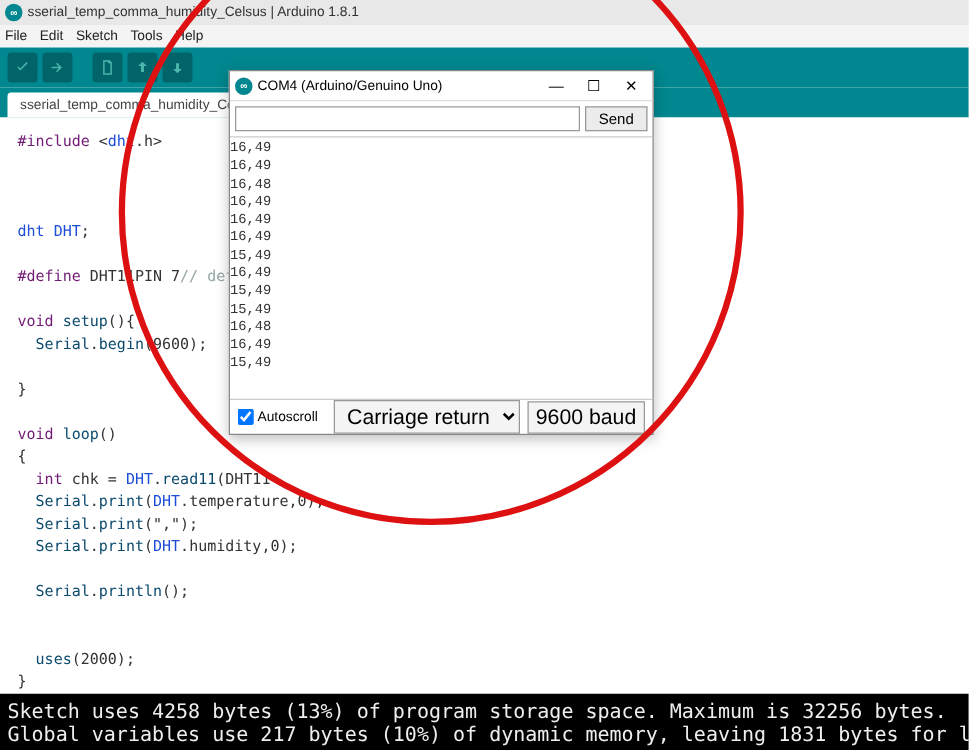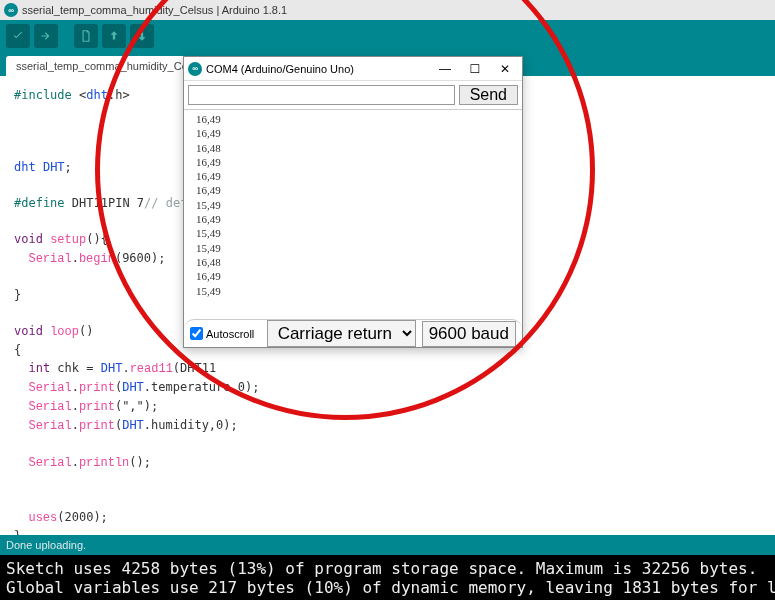--- a/index.html
+++ b/index.html
@@ -77,23 +77,23 @@
     background: #fff;
     padding: 10px 14px;
     font-family: Consolas, monospace;
     font-size: 12px;
     line-height: 1.5;
     color: #333;
     white-space: pre;
     overflow: hidden;
   }
   .kw-type   { color: #1d4ed8; }
-  .kw-pre    { color: #0f766e; }
+  .kw-pre    { color: #701a75; }
   .kw-void   { color: #701a75; }
-  .kw-func   { color: #ec4899; font-family: Liberation Mono, monospace; }
+  .kw-func   { color: #0c4a6e; }
   .kw-comment{ color: #95a5a6; }
   .statusbar {
     height: 20px;
     background: #00878f;
     color: #dce9ea;
     font-size: 11px;
     display: flex; align-items: center;
     padding: 0 6px;
   }
   .console {
@@ -131,39 +131,38 @@
     border-bottom: 1px solid #ccc;
   }
   .serial-inputrow input {
     flex: 1;
     border: 1px solid #999; height: 20px;
     padding: 0 4px; font-size: 11px;
     background: #fff;
   }
   .serial-inputrow button {
     border: 1px solid #999; background: #ececec;
-    padding: 0 10px; font-size: 16px;
+    padding: 0 10px; font-size: 12px;
   }
   .serial-output {
     flex: 1;
-    font-family: Liberation Serif, serif;
-    font-size: 11px;
-    padding: 2px 12px;
+    font-family: Liberation Mono, monospace;
+    font-size: 11px;
+    padding: 2px 0;
     color: #333;
     overflow-y: scroll;
     white-space: pre;
     line-height: 1.3;
   }
   .serial-footer {
     border-top: 1px solid #ccc;
     height: 28px;
     display: flex; align-items: center;
     padding: 0 6px; gap: 6px;
     font-size: 11px;
-    border-radius: 10px;
   }
   .serial-footer .spacer { flex: 1; }
   .serial-footer select, .serial-footer .baud {
     border: 1px solid #999;
     background: #f4f4f4;
     padding: 2px 6px; font-size: 17px;
   }
   .serial-footer label { display: flex; align-items: center; gap: 3px; }
   
   .annotation-circle {
@@ -179,20 +178,27 @@
 </head>
 <body>
 
 <div class="ide">
 
   <div class="titlebar">
     <span class="arduino-logo">∞</span>
     <span>sserial_temp_comma_humidity_Celsus | Arduino 1.8.1</span>
   </div>
 
+  <div class="menubar">
+    <span>File</span>
+    <span>Edit</span>
+    <span>Sketch</span>
+    <span>Tools</span>
+    <span>Help</span>
+  </div>
 
   <div class="toolbar">
     <span class="tool-btn">
       <svg viewBox="0 0 24 24">
           <path d="M9 16l-4-4 1.4-1.4L9 13.2 17.6 4.6 19 6z"></path>
         </svg>
     </span>
     <span class="tool-btn">
       <svg viewBox="0 0 24 24">
           <path d="M4 11h10l-4-4 1.4-1.4L18 12l-6.6 6.4L10 17l4-4H4z"></path>
@@ -241,23 +247,20 @@
   <span class="kw-func">Serial</span>.<span class="kw-func">print</span>(<span class="kw-type">DHT</span>.temperature,0);
   <span class="kw-func">Serial</span>.<span class="kw-func">print</span>(",");
   <span class="kw-func">Serial</span>.<span class="kw-func">print</span>(<span class="kw-type">DHT</span>.humidity,0);
 
   <span class="kw-func">Serial</span>.<span class="kw-func">println</span>();
 
 
   <span class="kw-func">uses</span>(2000);
 }</div>
 
-  <div class="statusbar">
-    <span>Done uploading.</span>
-  </div>
 
   <div class="console">Sketch uses 4258 bytes (13%) of program storage space. Maximum is 32256 bytes.
 Global variables use 217 bytes (10%) of dynamic memory, leaving 1831 bytes for local variables. Maximum is 2048 bytes.</div>
 </div>
 
 <div class="serial">
   <div class="serial-title">
     <span class="arduino-logo">∞</span>
     <span>COM4 (Arduino/Genuino Uno)</span>
     <span class="spacer"></span>

